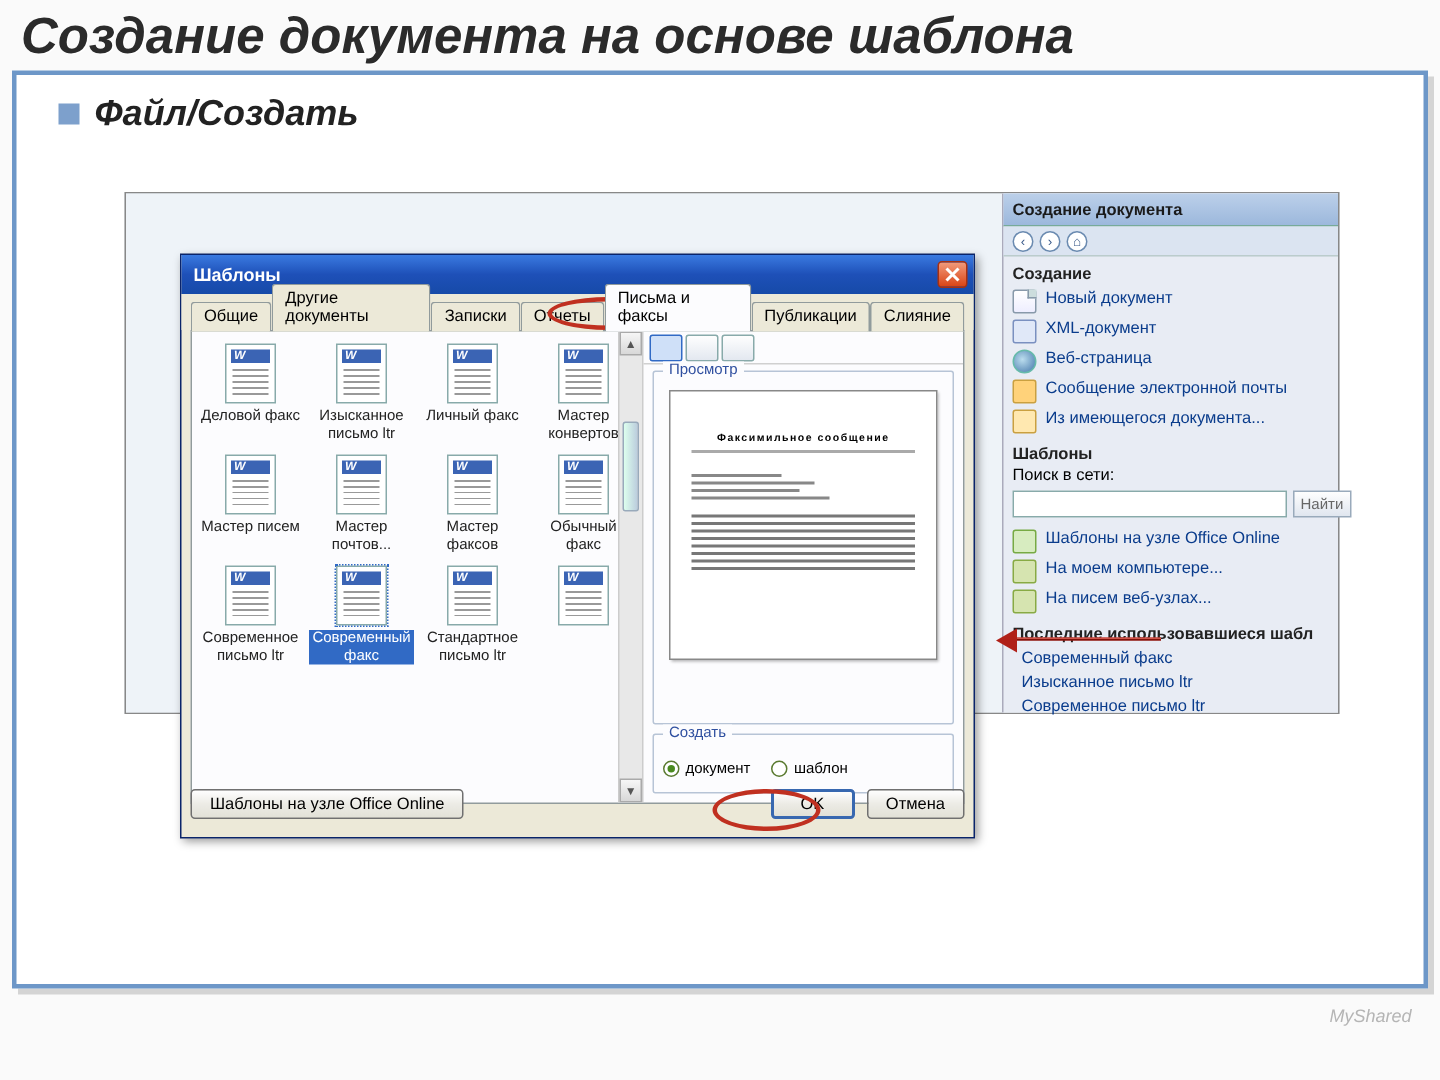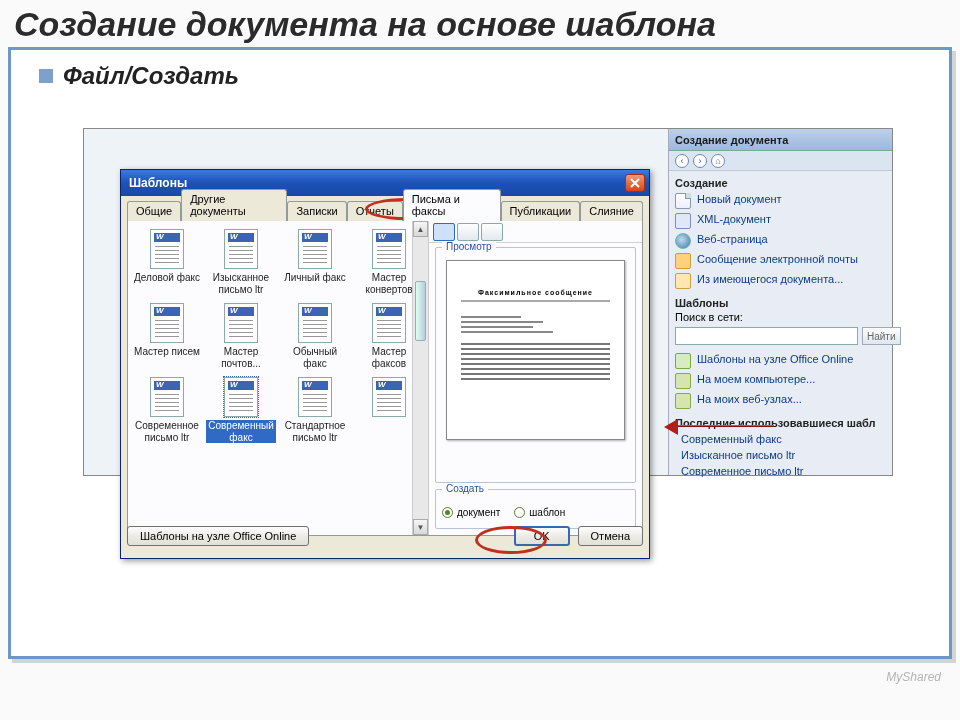--- a/index.html
+++ b/index.html
@@ -144,21 +144,21 @@
       <div class="tp-item">
           <span class="tp-icon onl"></span>
           <span>Шаблоны на узле Office Online</span>
         </div>
       <div class="tp-item">
           <span class="tp-icon comp"></span>
           <span>На моем компьютере...</span>
         </div>
       <div class="tp-item">
           <span class="tp-icon net"></span>
-          <span>На моих веб-узлах...</span>
+          <span>На писем веб-узлах...</span>
         </div>
 
       <div class="tp-heading">Последние использовавшиеся шабл</div>
       <div class="tp-recent">Современный факс</div>
       <div class="tp-recent">Изысканное письмо ltr</div>
       <div class="tp-recent">Современное письмо ltr</div>
     </div>
 
     <div class="dialog">
       <div class="dlg-titlebar">
@@ -217,27 +217,27 @@
               <div class="tpl">
                 <div class="tpl-ico">
                   <div class="lines"></div>
                 </div>
                 <div class="tpl-name">Мастер почтов...</div>
               </div>
               <div class="tpl">
                 <div class="tpl-ico">
                   <div class="lines"></div>
                 </div>
+                <div class="tpl-name">Мастер факсов</div>
+              </div>
+              <div class="tpl">
+                <div class="tpl-ico">
+                  <div class="lines"></div>
+                </div>
                 <div class="tpl-name">Обычный факс</div>
-              </div>
-              <div class="tpl">
-                <div class="tpl-ico">
-                  <div class="lines"></div>
-                </div>
-                <div class="tpl-name">Мастер факсов</div>
               </div>
               <div class="tpl">
                 <div class="tpl-ico">
                   <div class="lines"></div>
                 </div>
                 <div class="tpl-name">Современное письмо ltr</div>
               </div>
               <div class="tpl selected">
                 <div class="tpl-ico">
                   <div class="lines"></div>

